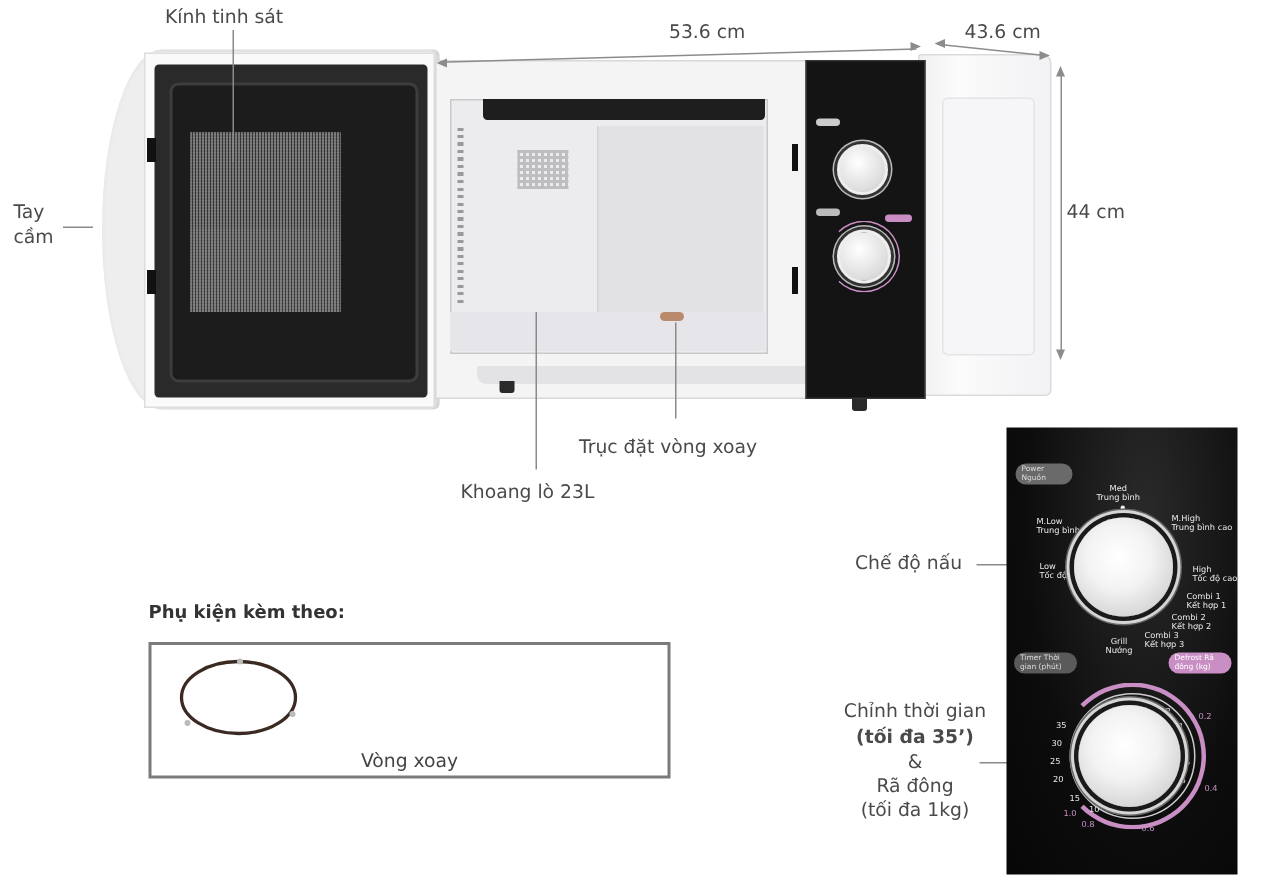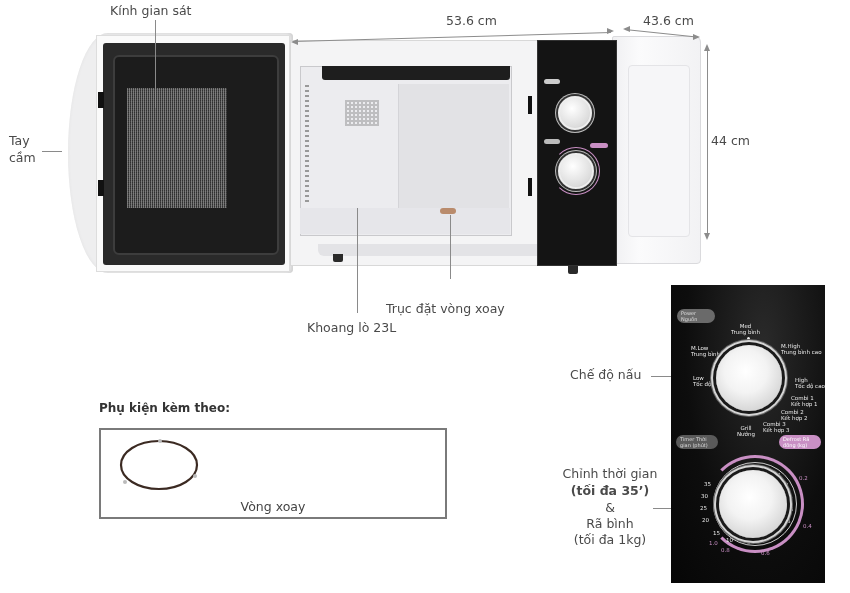--- a/index.html
+++ b/index.html
@@ -114,40 +114,40 @@
 <div class="lbl" style="left:643px;top:13px;">43.6 cm</div>
 <div class="dim" style="left:625px;top:29px;width:72px;transform:rotate(6deg);"></div>
 <div class="abs" style="left:623px;top:26px;width:0;height:0;border-top:3px solid transparent;border-bottom:3px solid transparent;border-right:7px solid #8c8c8c;"></div>
 <div class="abs" style="left:693px;top:34px;width:0;height:0;border-top:3px solid transparent;border-bottom:3px solid transparent;border-left:7px solid #8c8c8c;"></div>
 
 <div class="lbl" style="left:711px;top:133px;">44 cm</div>
 <div class="dim v" style="left:707px;top:48px;height:188px;"></div>
 <div class="abs" style="left:704px;top:44px;width:0;height:0;border-left:3px solid transparent;border-right:3px solid transparent;border-bottom:7px solid #8c8c8c;"></div>
 <div class="abs" style="left:704px;top:233px;width:0;height:0;border-left:3px solid transparent;border-right:3px solid transparent;border-top:7px solid #8c8c8c;"></div>
 
-<div class="lbl" style="left:110px;top:3px;">Kính gian sát</div>
+<div class="lbl" style="left:110px;top:3px;">Kính tinh sát</div>
 <div class="line" style="left:155px;top:20px;width:1px;height:88px;"></div>
 
 <div class="lbl" style="left:9px;top:133px;">Tay</div>
 <div class="lbl" style="left:9px;top:150px;">cầm</div>
 <div class="line" style="left:42px;top:151px;width:20px;height:1px;"></div>
 
 <div class="line" style="left:450px;top:215px;width:1px;height:64px;"></div>
-<div class="lbl" style="left:386px;top:301px;">Trục đặt vòng xoay</div>
+<div class="lbl" style="left:386px;top:290px;">Trục đặt vòng xoay</div>
 
 <div class="line" style="left:357px;top:208px;width:1px;height:105px;"></div>
 <div class="lbl" style="left:307px;top:320px;">Khoang lò 23L</div>
 
 <div class="lbl" style="left:570px;top:367px;">Chế độ nấu</div>
 <div class="line" style="left:651px;top:376px;width:80px;height:1px;"></div>
 
 <div class="lbl center" style="left:555px;top:466px;width:110px;">Chỉnh thời gian</div>
 <div class="lbl center" style="left:555px;top:483px;width:110px;font-weight:bold;">(tối đa 35’)</div>
 <div class="lbl center" style="left:555px;top:500px;width:110px;">&amp;</div>
-<div class="lbl center" style="left:555px;top:516px;width:110px;">Rã bình</div>
+<div class="lbl center" style="left:555px;top:516px;width:110px;">Rã đông</div>
 <div class="lbl center" style="left:555px;top:532px;width:110px;">(tối đa 1kg)</div>
 <div class="line" style="left:653px;top:508px;width:94px;height:1px;"></div>
 
 <div class="abs closeup">
   <div class="cu-pill" style="left:6px;top:24px;background:#6a6a6a;width:30px;">Power Nguồn</div>
 
   <div class="cu-text" style="left:60px;top:38px;"><span>Med</span><br><span>Trung bình</span></div>
   <div class="cu-dot" style="left:76px;top:52px;"></div>
   <div class="cu-text" style="left:20px;top:60px;text-align:left;"><span>M.Low</span><br><span>Trung bình chậm</span></div>
   <div class="cu-text" style="left:110px;top:58px;text-align:left;"><span>M.High</span><br><span>Trung bình cao</span></div>

